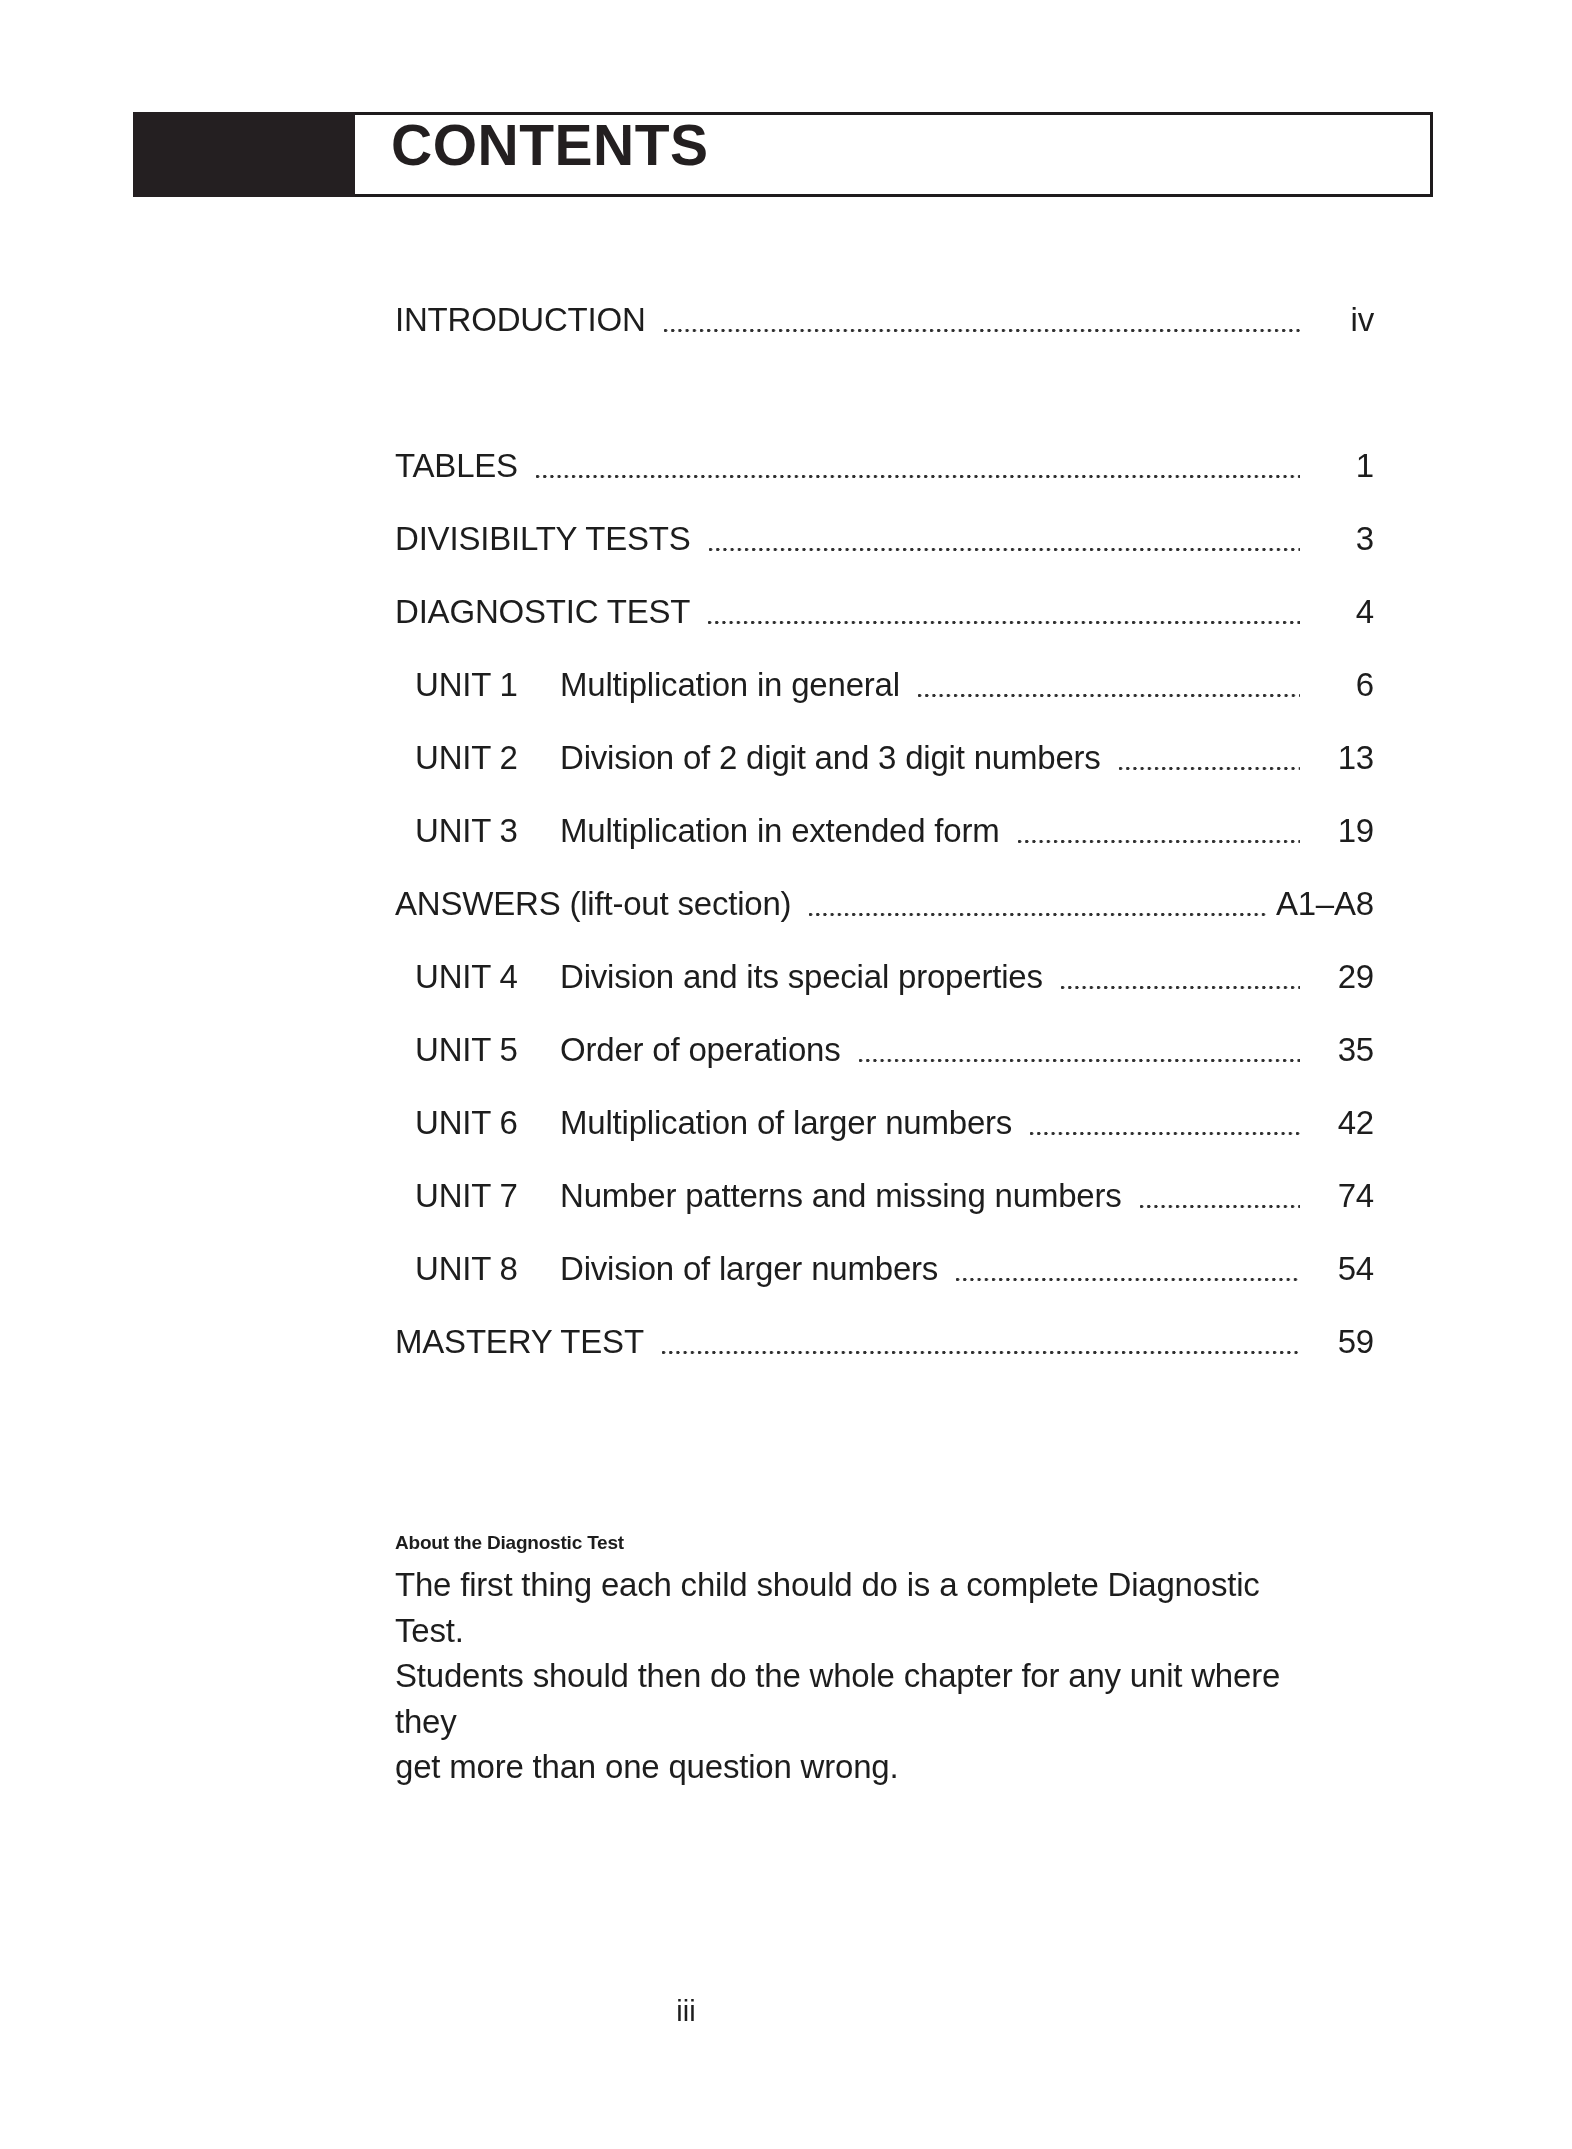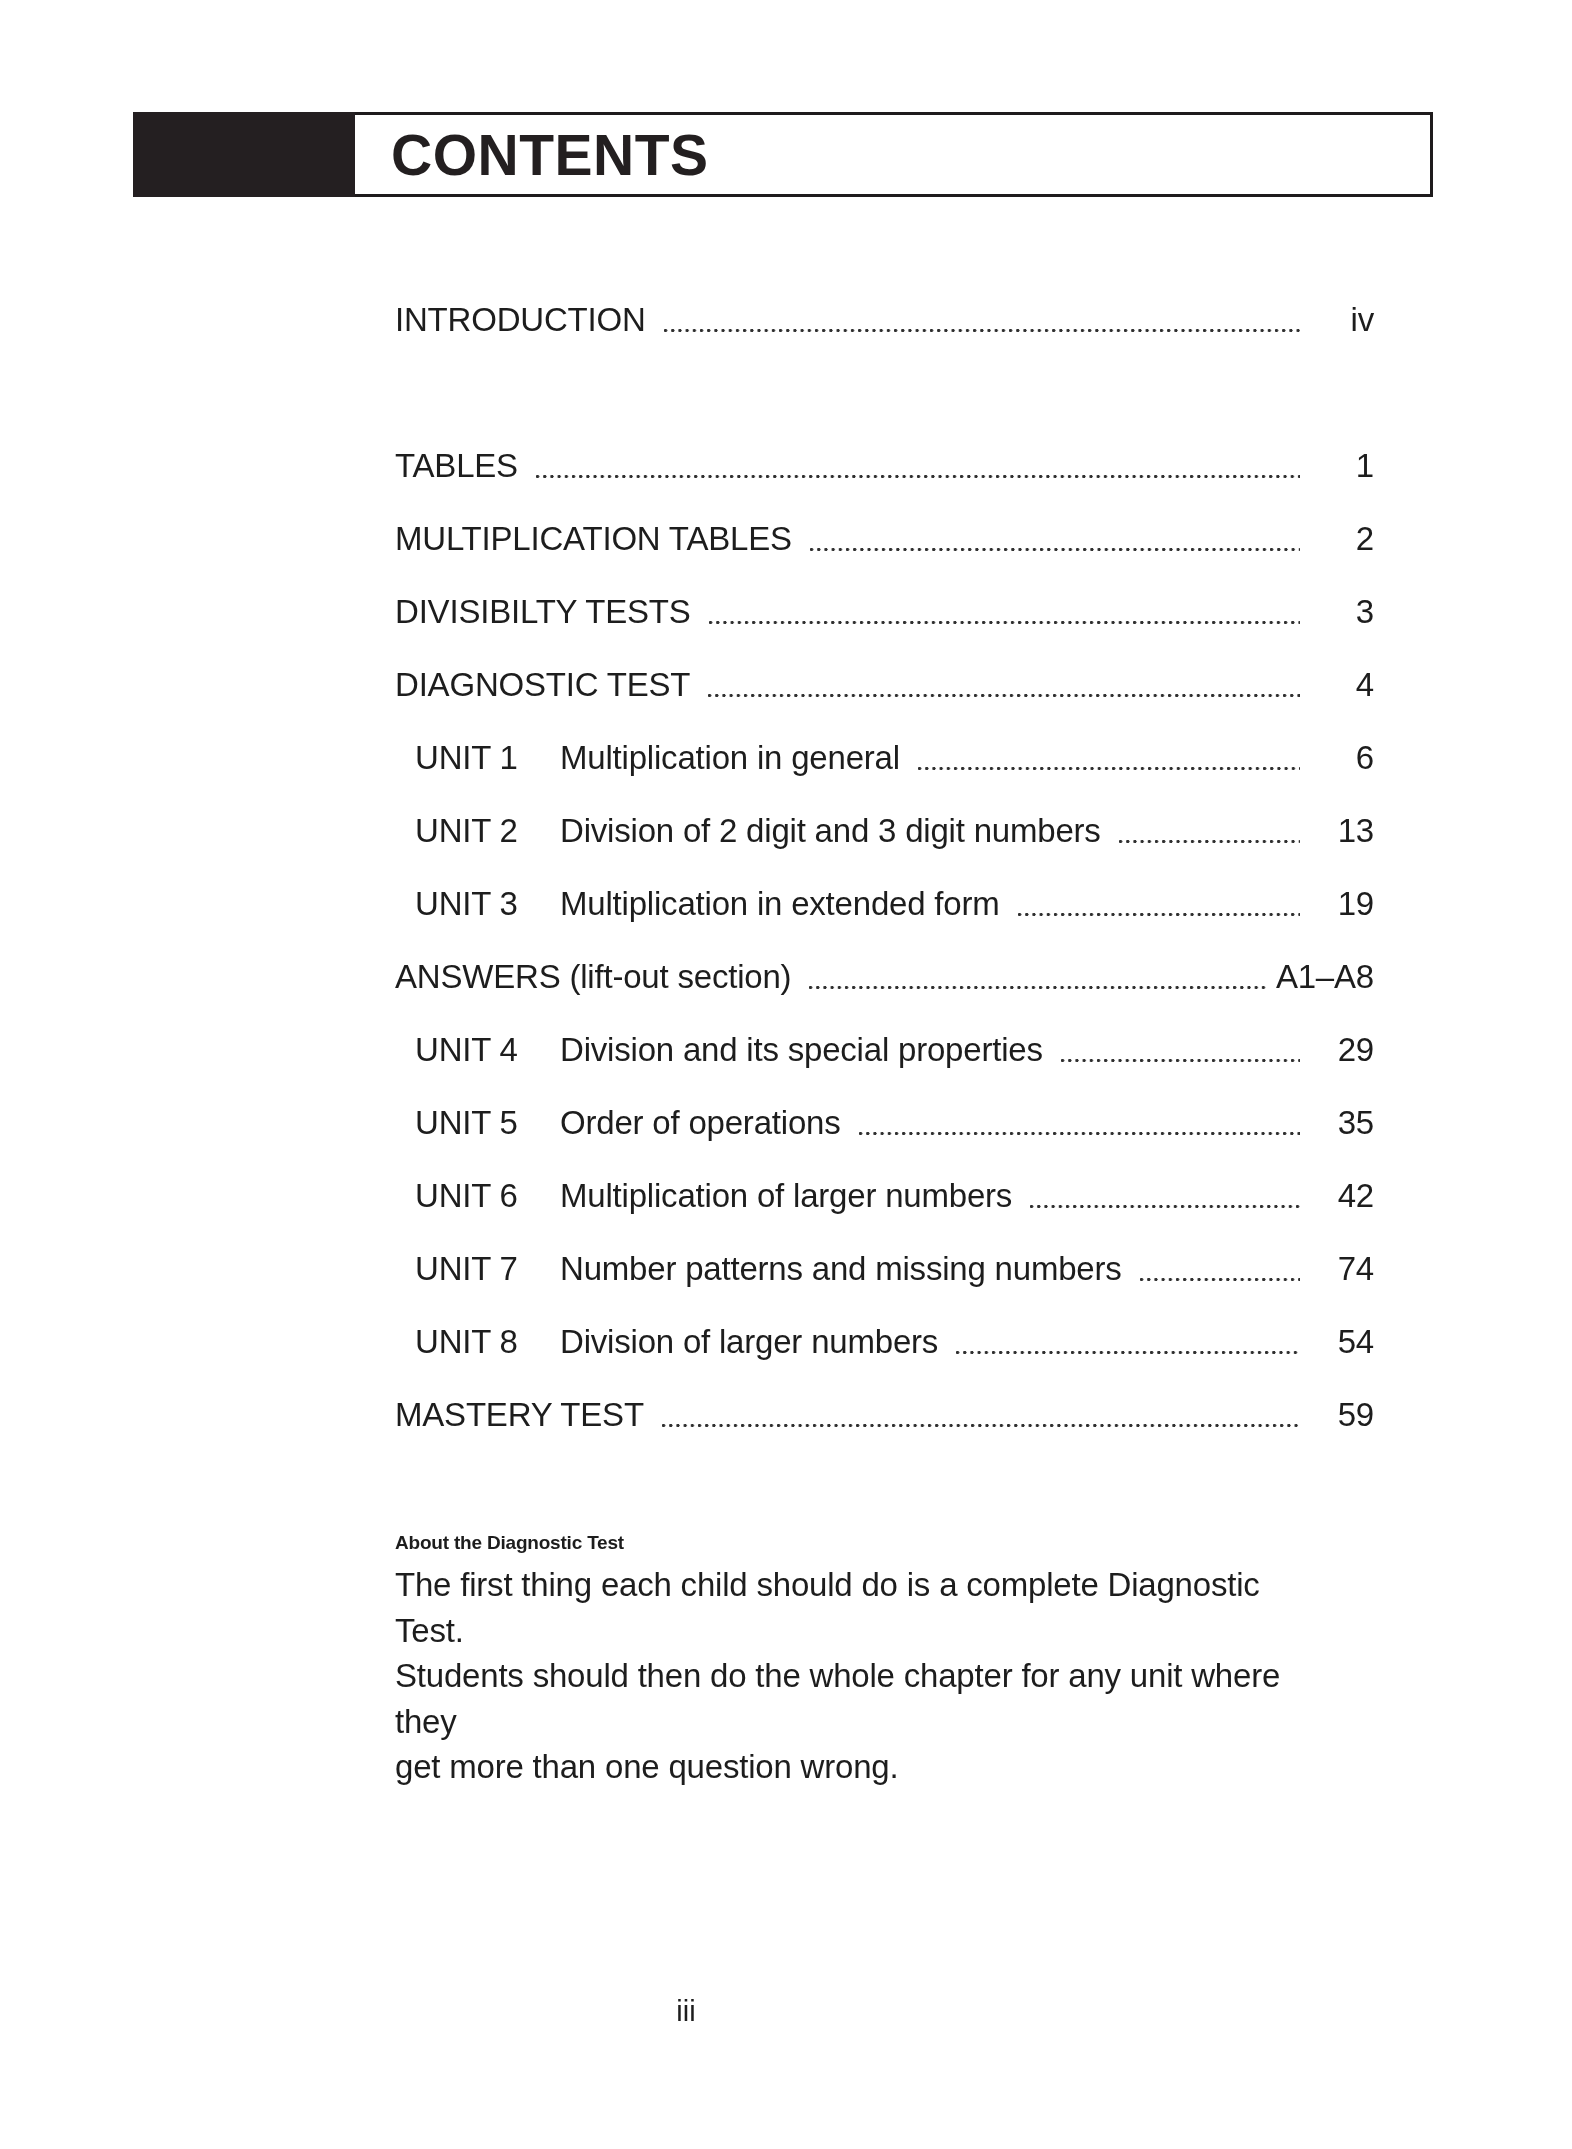--- a/index.html
+++ b/index.html
@@ -24,21 +24,20 @@
     background: #241f21;
     flex: none;
   }
   .header-bar {
     flex: 1;
     background: #ffffff;
     border: 3px solid #1e1b1c;
     border-left: none;
     box-sizing: border-box;
     display: flex;
-    align-items: center;
     padding-left: 36px;
   }
   .contents-title {
     font-size: 57px;
     font-weight: bold;
     letter-spacing: 0.5px;
     color: #231f20;
     line-height: 1;
     padding-top: 2px;
   }
@@ -127,26 +126,20 @@
     <span class="toc-page">iv</span>
   </div>
     <div class="toc-row">
 
     <span class="toc-title">TABLES</span>
     <span class="toc-leader"></span>
     <span class="toc-page">1</span>
   </div>
     <div class="toc-row">
 
-    <span class="toc-title">MULTIPLICATION TABLES</span>
-    <span class="toc-leader"></span>
-    <span class="toc-page">2</span>
-  </div>
-    <div class="toc-row">
-
     <span class="toc-title">DIVISIBILTY TESTS</span>
     <span class="toc-leader"></span>
     <span class="toc-page">3</span>
   </div>
     <div class="toc-row">
 
     <span class="toc-title">DIAGNOSTIC TEST</span>
     <span class="toc-leader"></span>
     <span class="toc-page">4</span>
   </div>

